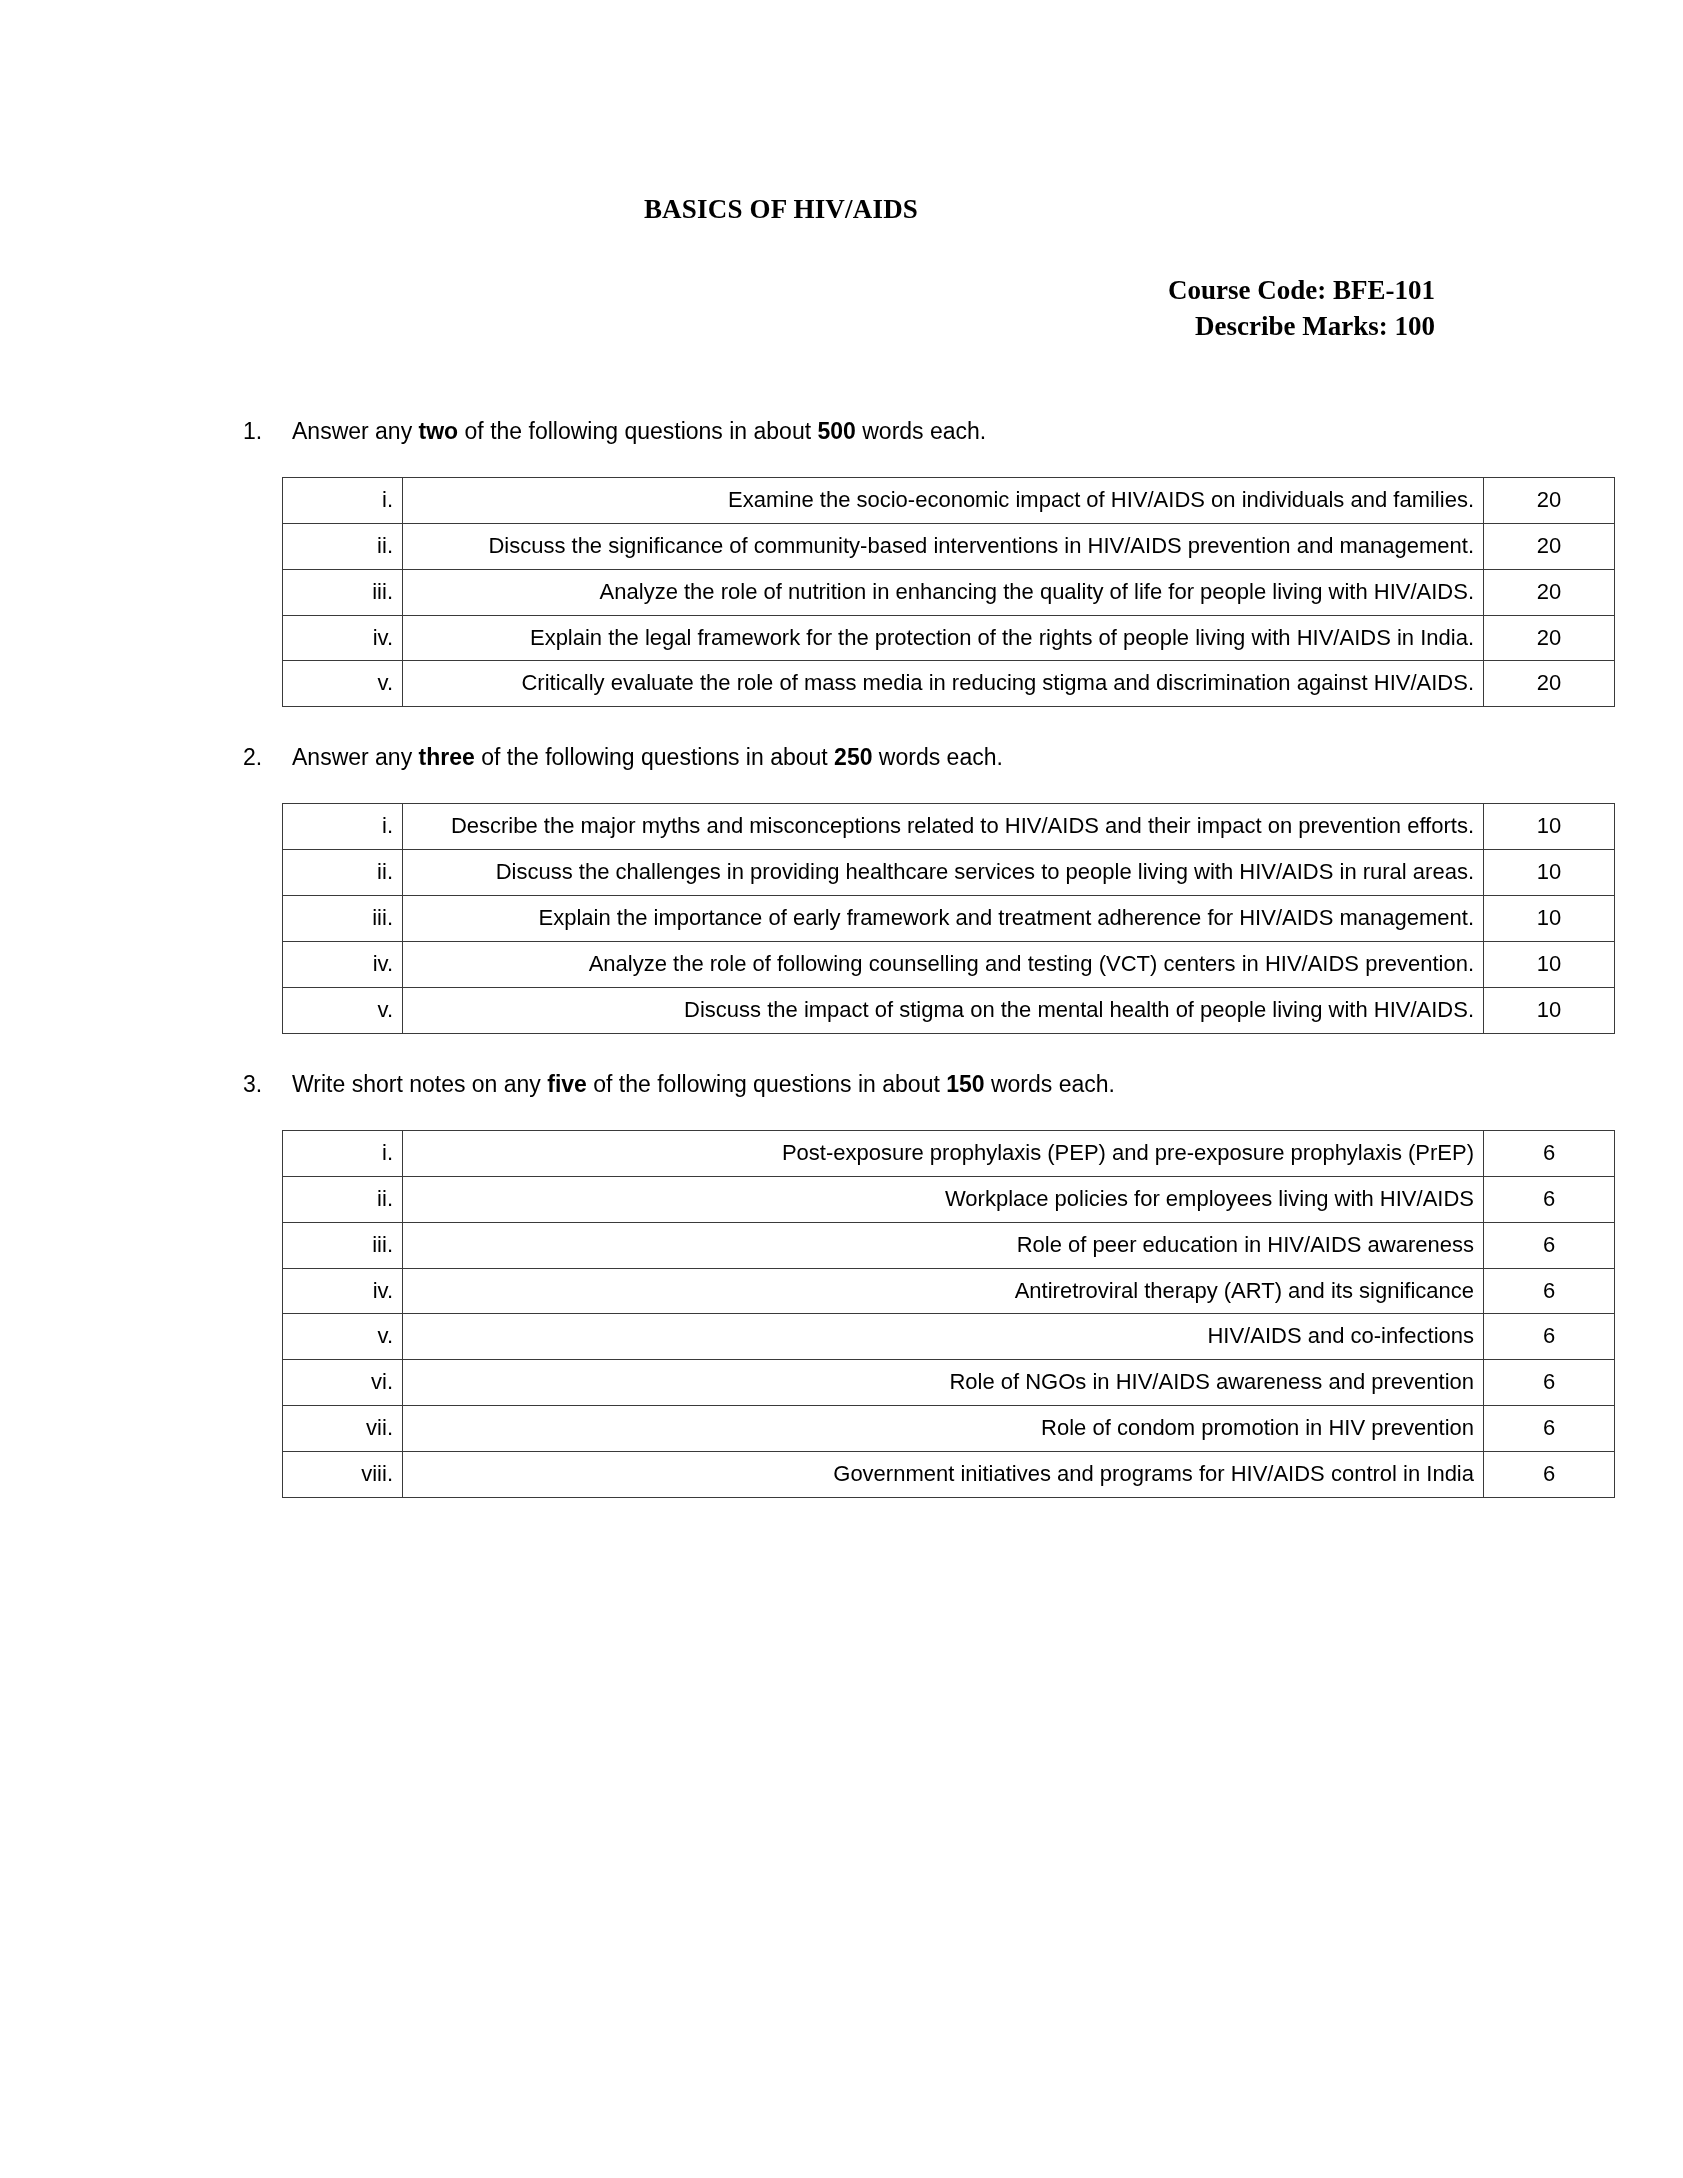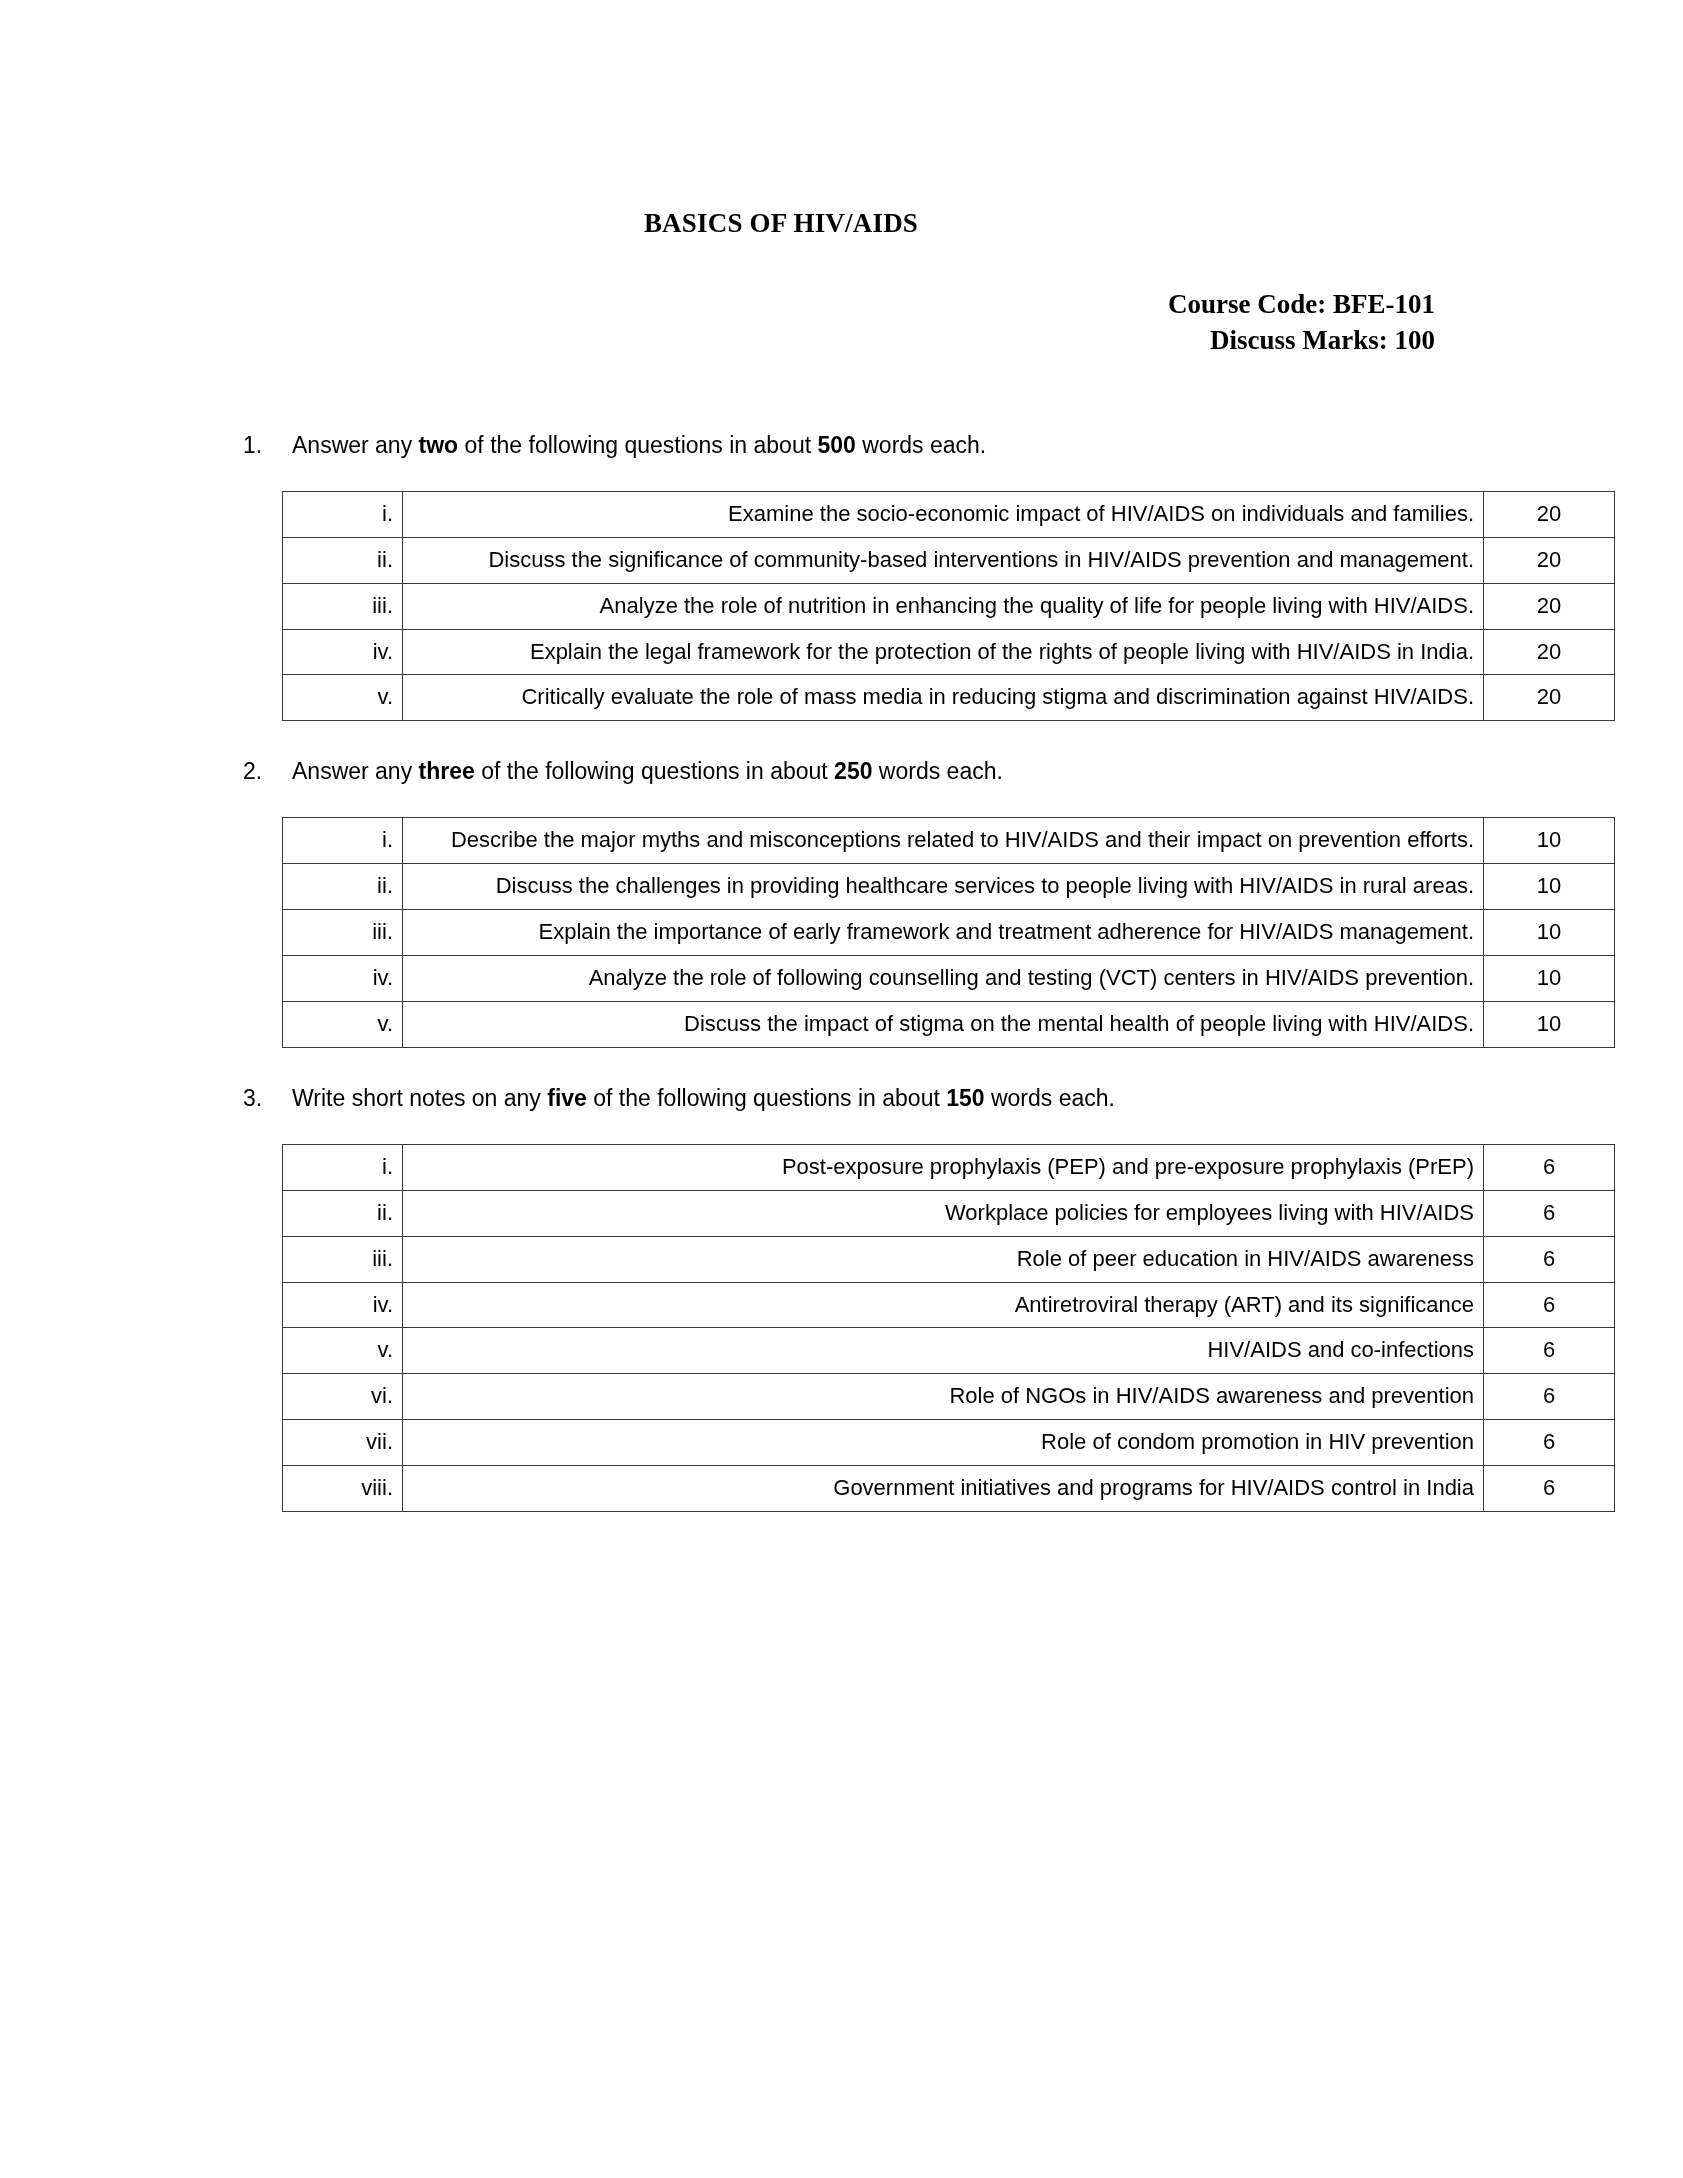--- a/index.html
+++ b/index.html
@@ -13,21 +13,21 @@
     height: 2178px;
     background: #ffffff;
     margin: 0 auto;
     overflow: hidden;
     font-family: "Liberation Sans", sans-serif;
     color: #000000;
   }
   .content {
     position: absolute;
     left: 0;
-    top: 14px;
+    top: 0;
     width: 1562px;
   }
 
   
   .doc-title {
     font-family: "Liberation Serif", serif;
     font-weight: bold;
     font-size: 27px;
     text-align: center;
     margin: 0;
@@ -99,21 +99,21 @@
 </head>
 <body>
 
 <div class="page">
   <div class="content">
 
     <h1 class="doc-title">BASICS OF HIV/AIDS</h1>
 
     <div class="course-meta">
       <div>Course Code: BFE-101</div>
-      <div>Discuss Marks: 100</div>
+      <div>Describe Marks: 100</div>
     </div>
 
     <div class="sp-1"></div>
 
     <div class="instruction">
       <span class="num">1.</span>
       <span>Answer any </span><b>two</b><span> of the following questions in about </span><b>500</b><span> words each.</span>
     </div>
 
     <div class="sp-2"></div>

